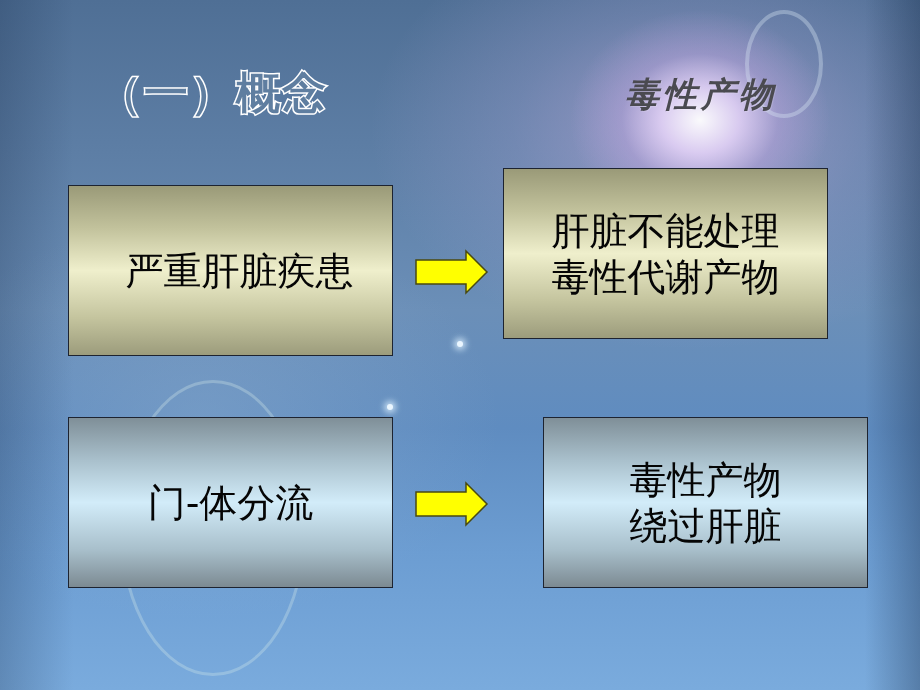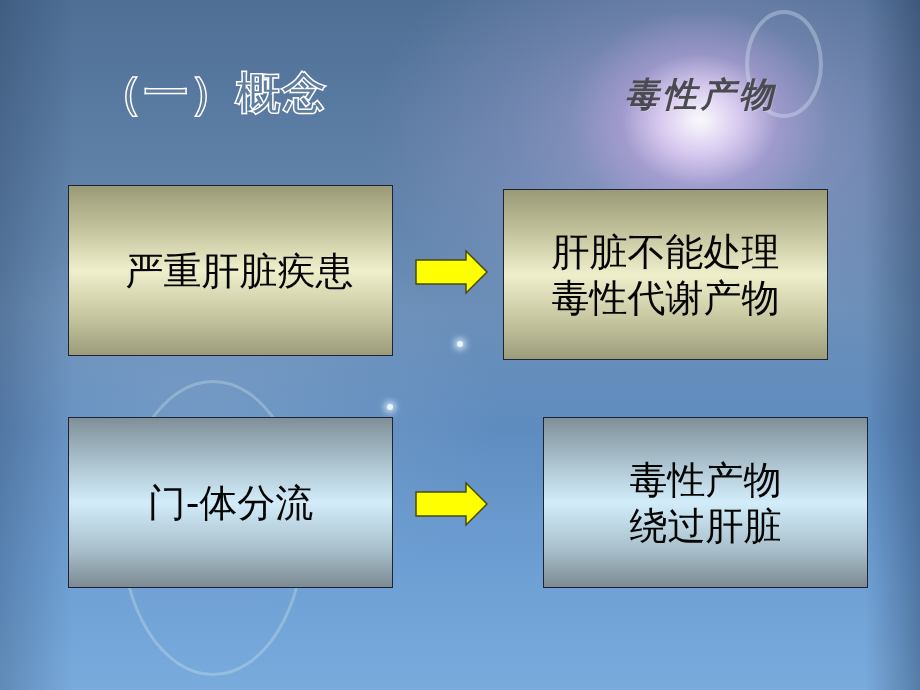--- a/index.html
+++ b/index.html
@@ -20,21 +20,21 @@
     position:absolute; border-radius:50%;
     border:4px solid rgba(220,235,245,0.35);
     pointer-events:none;
   }
   .spark {
     position:absolute; width:6px; height:6px; border-radius:50%;
     background:#eaf6ff; box-shadow:0 0 6px 3px rgba(220,240,255,0.8);
   }
   .title {
     position:absolute; left:98px; top:64px;
-    font-size:44px; font-weight:normal; letter-spacing:2px;
+    font-size:44px; font-weight:bold; letter-spacing:2px;
     color:#5f7ea0;
     -webkit-text-stroke: 3px #ffffff;
     paint-order: stroke fill;
     text-shadow: 0 0 1px #fff;
   }
   .subtitle {
     position:absolute; left:625px; top:72px;
     font-size:34px; font-weight:bold; font-style:italic; letter-spacing:4px;
     color:#4a4a50;
     font-family: "DejaVu Serif", serif;
@@ -67,21 +67,21 @@
 
 <div class="title">（一）概念</div>
 <div class="subtitle">毒性产物</div>
 
 <div class="box tan" style="left:68px; top:185px;padding-left:18px;">
   <span class="box-text">严重肝脏疾患</span>
 </div>
 <svg class="arrow" style="left:414px; top:249px;" viewBox="0 0 76 46">
   <polygon points="2,11 52,11 52,2 73,23 52,44 52,35 2,35" fill="#ffff00" stroke="#4a4a10" stroke-width="1.5"></polygon>
 </svg>
-<div class="box tan" style="left:503px; top:189px;">
+<div class="box tan" style="left:503px; top:168px;">
   <span class="box-text">肝脏不能处理
 毒性代谢产物</span>
 </div>
 
 <div class="box blue" style="left:68px; top:417px;justify-content:center;">
   <span class="box-text">门-体分流</span>
 </div>
 <svg class="arrow" style="left:414px; top:481px;" viewBox="0 0 76 46">
   <polygon points="2,11 52,11 52,2 73,23 52,44 52,35 2,35" fill="#ffff00" stroke="#4a4a10" stroke-width="1.5"></polygon>
 </svg>

